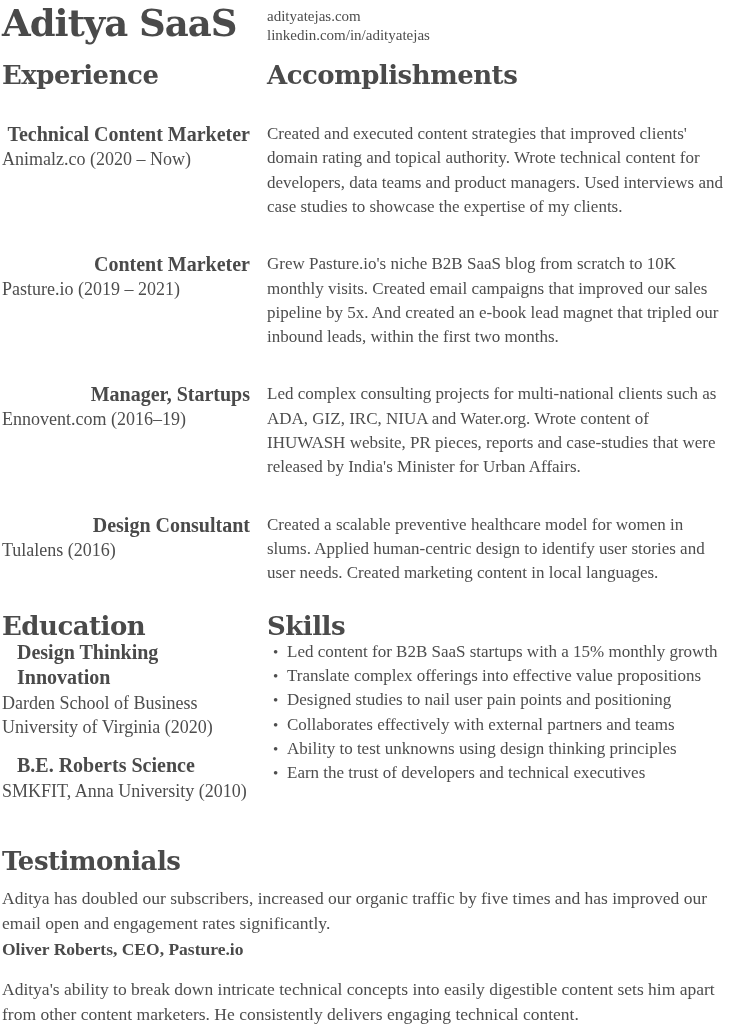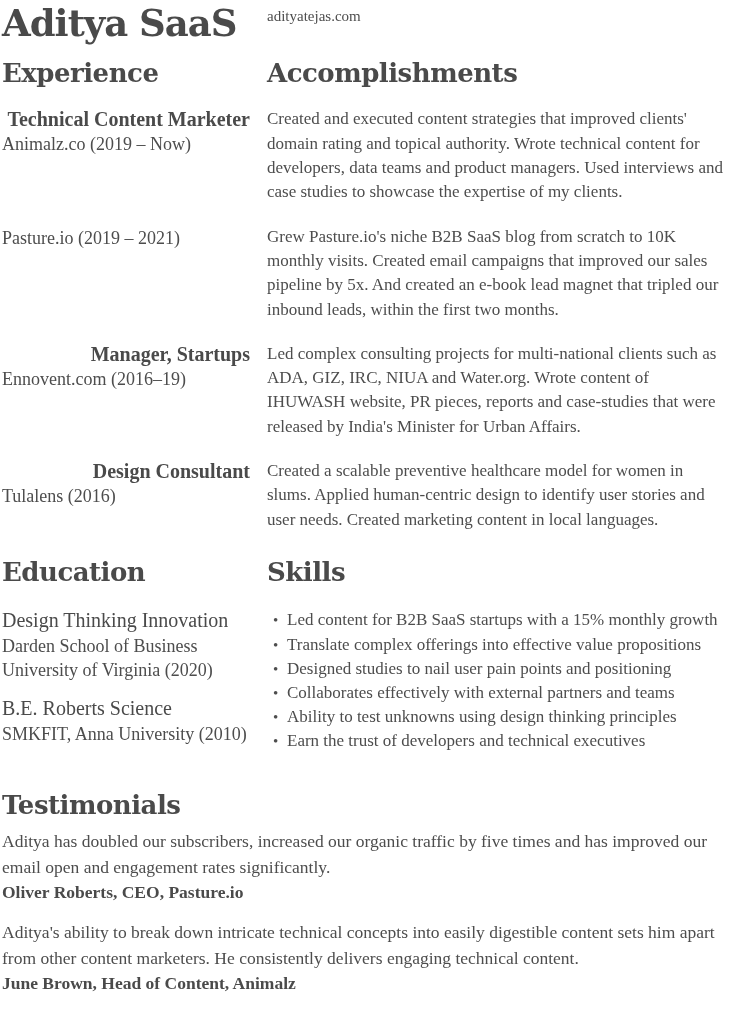--- a/index.html
+++ b/index.html
@@ -39,45 +39,46 @@
   
   .sec-h {
     font-family: "DejaVu Serif", serif;
     font-weight: bold;
     font-size: 26px;
     line-height: 1.1;
     color: #4a4a4a;
     letter-spacing: -0.5px;
   }
   
-  .exp-grid { row-gap: 20px; }
+  .exp-grid { row-gap: 33px; }
   .role {
     font-size: 20px;
     font-weight: bold;
     line-height: 1.2;
     color: #4a4a4a;
     text-align: right;
   }
   .org {
     font-size: 18px;
     line-height: 1.3;
     margin-top: 2px;
   }
   .body-text {
     font-size: 17px;
     line-height: 1.43;
   }
   
-  .edu-skills { margin-top: 26px; row-gap: 22px; }
+  .edu-skills { margin-top: 26px; }
   .edu-entry { margin-bottom: 14px; }
   .degree {
     font-size: 20px;
-    font-weight: normal;
+    font-weight: bold;
     line-height: 1.25;
     color: #4a4a4a;
+    margin-left: 15px;
   }
   .school {
     font-size: 18px;
     line-height: 1.3;
     margin-top: 2px;
     white-space: pre-line;
   }
   .skills-list { list-style: none; }
   .skill-row {
     display: flex;
@@ -107,34 +108,36 @@
 </style>
 </head>
 <body>
 
 <div>
 
   <div class="two-col header">
     <h1 class="name">Aditya SaaS</h1>
     <div class="contact">
       <a href="#">adityatejas.com</a>
+      <a href="#">linkedin.com/in/adityatejas</a>
     </div>
   </div>
 
   <div class="two-col exp-grid">
     <h2 class="sec-h">Experience</h2>
     <h2 class="sec-h">Accomplishments</h2>
 
     <div>
       <div class="role">Technical Content Marketer</div>
-      <div class="org">Animalz.co (2019 – Now)</div>
+      <div class="org">Animalz.co (2020 – Now)</div>
     </div>
     <p class="body-text">Created and executed content strategies that improved clients' domain rating and topical authority. Wrote technical content for developers, data teams and product managers. Used interviews and case studies to showcase the expertise of my clients.</p>
 
     <div>
+      <div class="role">Content Marketer</div>
       <div class="org">Pasture.io (2019 – 2021)</div>
     </div>
     <p class="body-text">Grew Pasture.io's niche B2B SaaS blog from scratch to 10K monthly visits. Created email campaigns that improved our sales pipeline by 5x. And created an e-book lead magnet that tripled our inbound leads, within the first two months.</p>
 
     <div>
       <div class="role">Manager, Startups</div>
       <div class="org">Ennovent.com (2016–19)</div>
     </div>
     <p class="body-text">Led complex consulting projects for multi-national clients such as ADA, GIZ, IRC, NIUA and Water.org. Wrote content of IHUWASH website, PR pieces, reports and case-studies that were released by India's Minister for Urban Affairs.</p>
 

